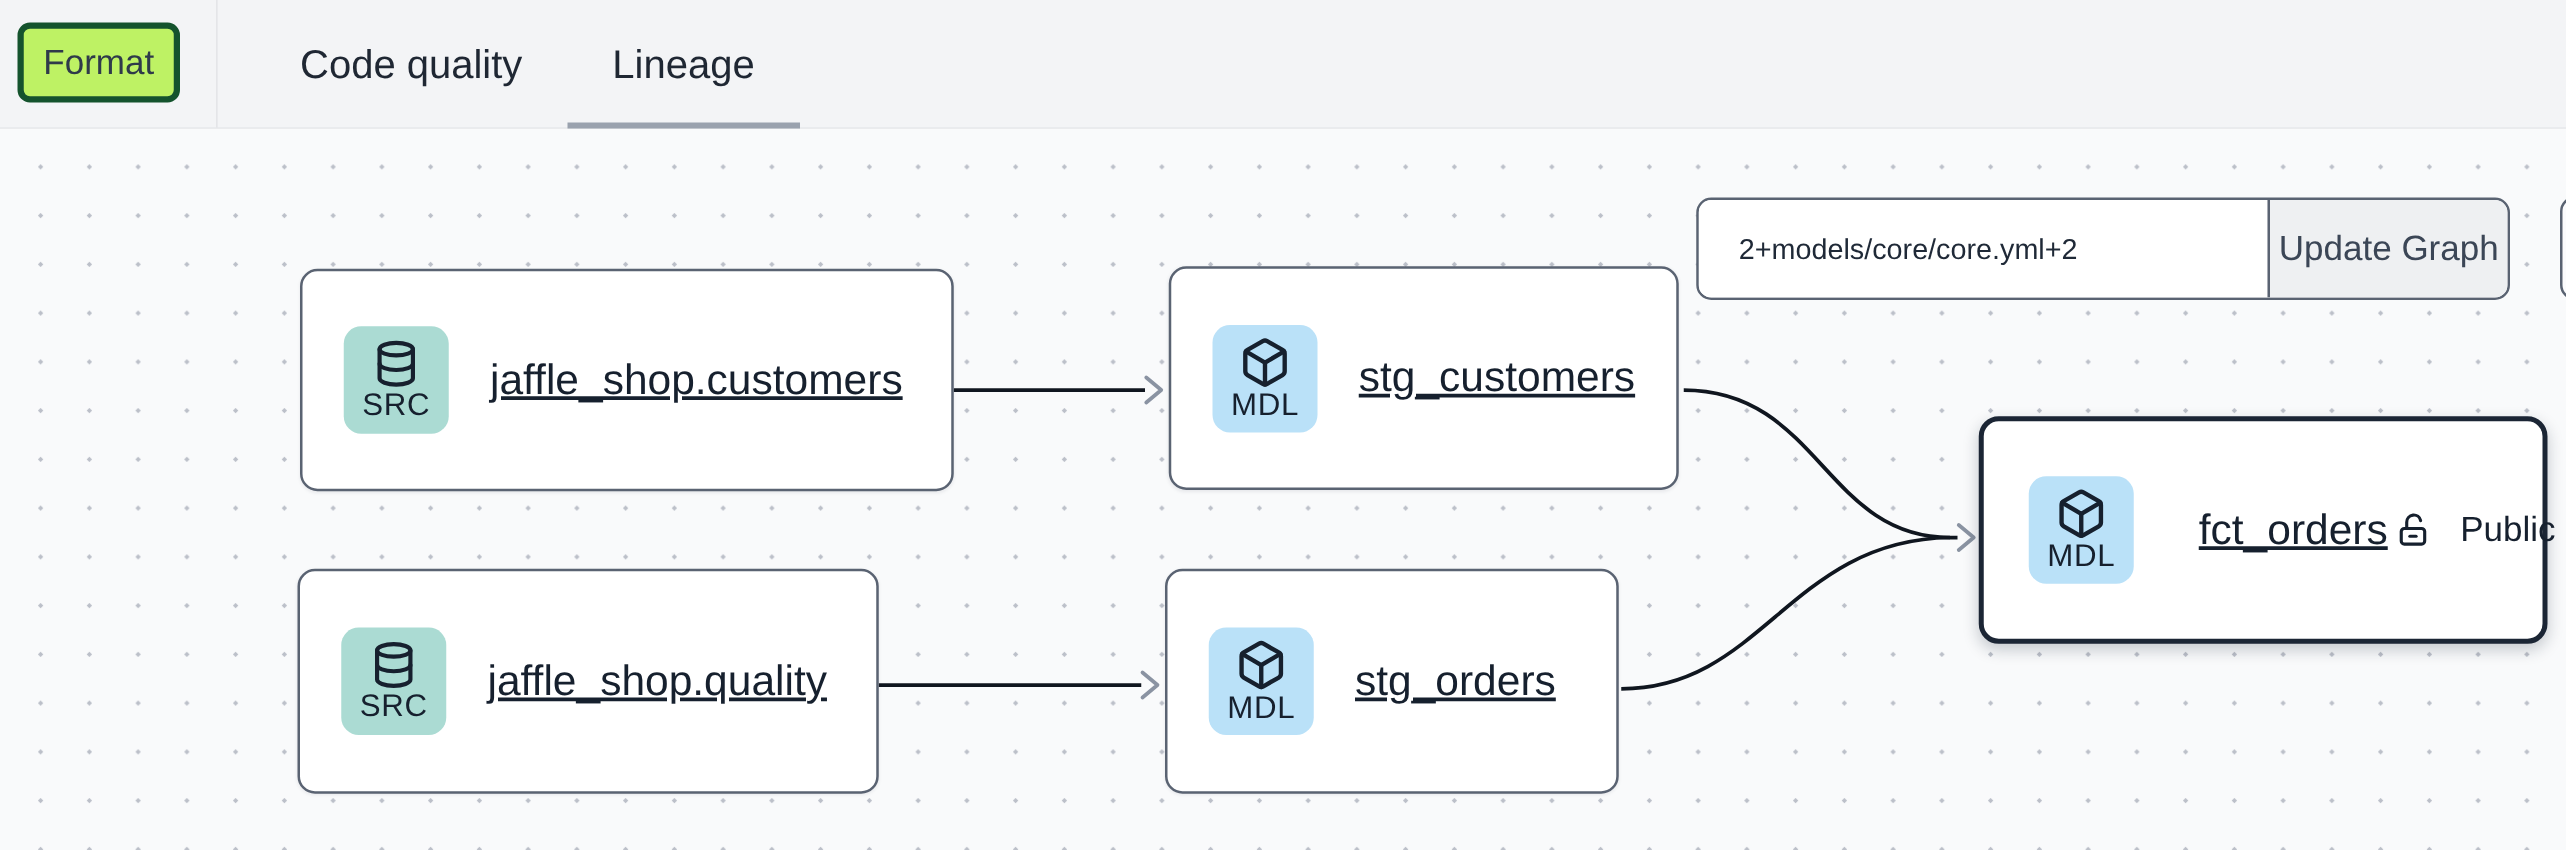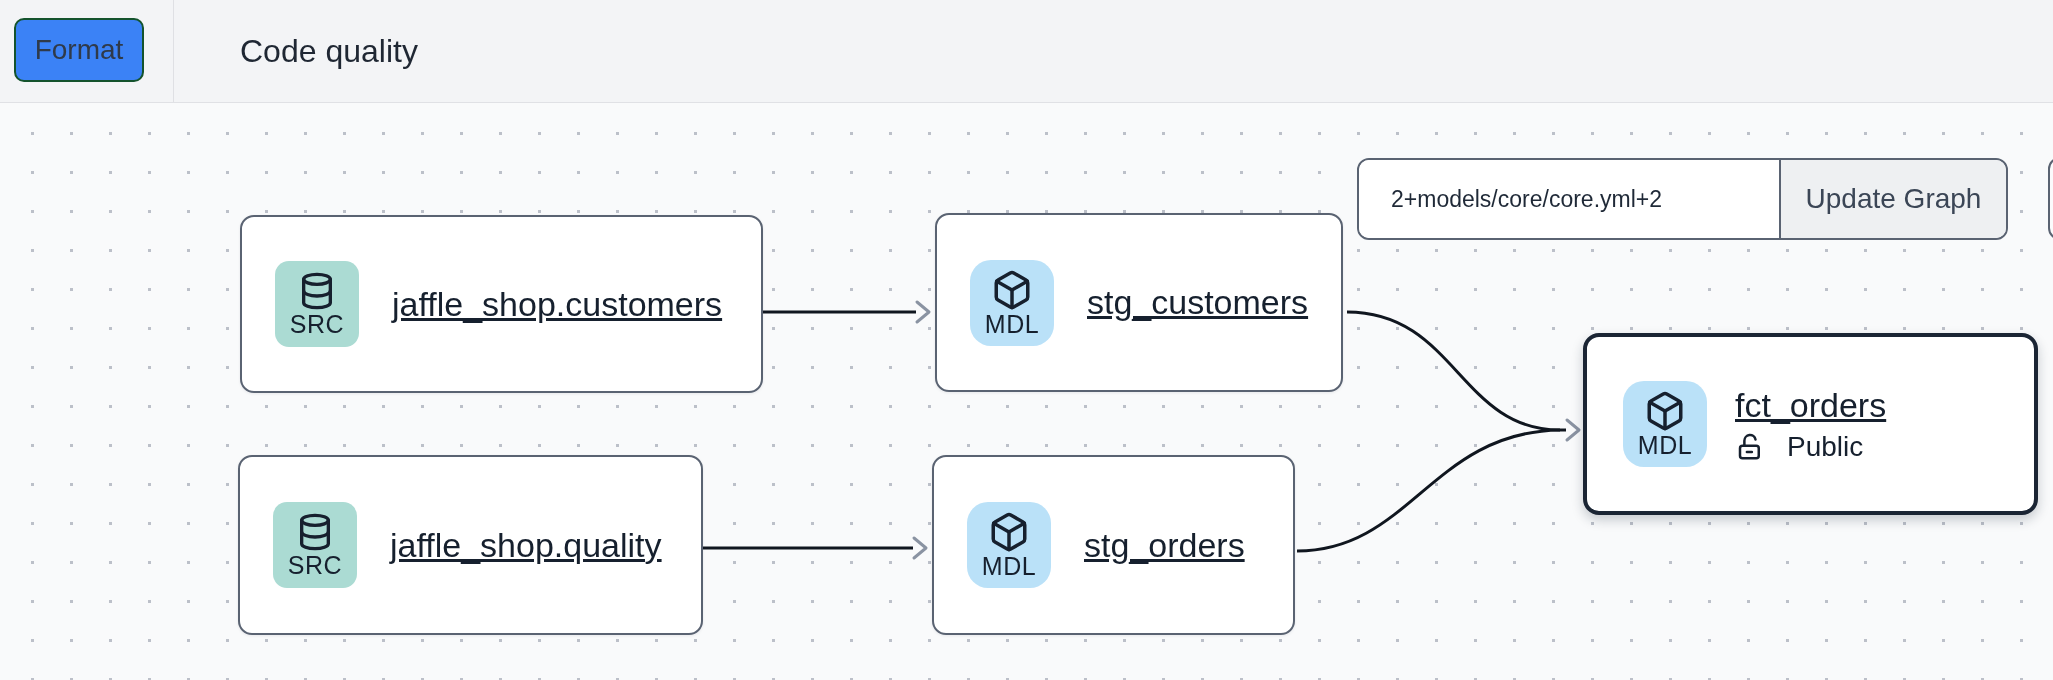--- a/index.html
+++ b/index.html
@@ -8,68 +8,69 @@
     --src-bg:#abdbd3; --mdl-bg:#bae1f8; --underline:#9aa2ae; --btn2:#eef0f2;
     --ink:#16202e;
   }
   *{margin:0;padding:0;box-sizing:border-box;}
   html,body{width:2053px;height:680px;overflow:hidden;}
   body{font-family:"Liberation Sans","DejaVu Sans",sans-serif;background:var(--canvas-bg);position:relative;}
 
   
   .topbar{position:absolute;left:0;top:0;width:2053px;height:103px;background:var(--topbar-bg);
     border-bottom:1px solid #e0e1e5;display:flex;align-items:stretch;}
-  .format-btn{position:absolute;left:14px;top:18px;width:130px;height:64px;background:#3b82f6;
-    border:2px solid #14532d;border-radius:10px;font-size:28px;color:#2f3a4a;
+  .format-btn{position:absolute;left:14px;top:18px;width:130px;height:64px;background:#bef264;
+    border:5px solid #14532d;border-radius:10px;font-size:28px;color:#2f3a4a;
     display:flex;align-items:center;justify-content:center;cursor:pointer;font-family:inherit;}
   .bar-divider{position:absolute;left:173px;top:0;width:1px;height:102px;background:#dfe0e4;}
   .tabs{position:absolute;left:204px;top:0;height:103px;display:flex;}
   .tab{height:103px;padding:0 36px;display:flex;align-items:center;font-size:32px;color:#1f2733;
     position:relative;cursor:pointer;}
   .tab.active::after{content:"";position:absolute;left:0;right:0;bottom:0;height:5px;background:var(--underline);}
 
   
   .canvas{position:absolute;left:0;top:103px;width:2053px;height:577px;background:var(--canvas-bg);
     background-image:radial-gradient(#bcc0c9 1.7px,transparent 1.8px);
     background-size:39px 39px;background-position:13px 11px;}
   .edges{position:absolute;left:0;top:0;width:2053px;height:577px;pointer-events:none;}
 
   .node{position:absolute;background:#fff;border:2px solid var(--node-border);border-radius:14px;
     display:flex;align-items:center;box-shadow:0 1px 3px rgba(20,30,50,.08);cursor:pointer;}
   .node.selected{border:4px solid var(--sel-border);border-radius:16px;box-shadow:0 5px 12px rgba(20,30,50,.22);}
   .badge{width:84px;height:86px;border-radius:14px;margin-left:33px;flex:0 0 auto;
     display:flex;flex-direction:column;align-items:center;justify-content:center;gap:1px;color:var(--ink);}
   .badge.src{background:var(--src-bg);}
-  .badge.mdl{background:var(--mdl-bg);border-radius:21px;}
+  .badge.mdl{background:var(--mdl-bg);}
   .badge svg{display:block;}
   .badge .badge-label{font-size:25px;font-weight:500;letter-spacing:.5px;line-height:1;}
   .node-title{font-size:34px;color:var(--ink);margin-left:33px;white-space:nowrap;text-decoration:underline;}
-  .title-block{margin-left:28px;display:flex;flex-direction:column;gap:6px;}
+  .title-block{margin-left:52px;display:flex;flex-direction:row;gap:6px;}
   .title-block .node-title{margin-left:0;}
   .access-row{display:flex;align-items:center;gap:22px;font-size:28px;color:var(--ink);}
   .access-row svg{display:block;}
 
   
   .selector{position:absolute;left:1357px;top:55px;width:651px;height:82px;border:2px solid var(--node-border);
     border-radius:12px;display:flex;overflow:hidden;background:#fff;}
   .selector input{flex:1;border:none;outline:none;background:#fff;font-size:23px;color:#1f2937;
     padding:0 20px 0 32px;font-family:inherit;min-width:0;}
-  .update-btn{width:227px;flex:0 0 auto;background:var(--btn2);border:none;border-left:2px solid var(--node-border);
+  .update-btn{width:192px;flex:0 0 auto;background:var(--btn2);border:none;border-left:2px solid var(--node-border);
     font-size:28px;color:#3b4656;display:flex;align-items:center;justify-content:center;cursor:pointer;font-family:inherit;}
   .cutoff-btn{position:absolute;left:2048px;top:54px;width:46px;height:83px;background:#fbfbfc;
     border:2px solid var(--node-border);border-radius:12px;cursor:pointer;}
 </style>
 </head>
 <body>
 
 <header class="topbar">
   <button class="format-btn">Format</button>
   <div class="bar-divider"></div>
   <nav class="tabs">
     <div class="tab">Code quality</div>
+    <div class="tab active">Lineage</div>
   </nav>
 </header>
 
 <main class="canvas">
 
   <svg class="edges" viewBox="0 0 2053 577">
     <g stroke="#10161f" stroke-width="3" fill="none">
       <path d="M 763 209 L 916 209"></path>
       <path d="M 703 445 L 913 445"></path>
       <path d="M 1347 209 C 1455 209, 1460 327, 1560 327 L 1566 327"></path>

